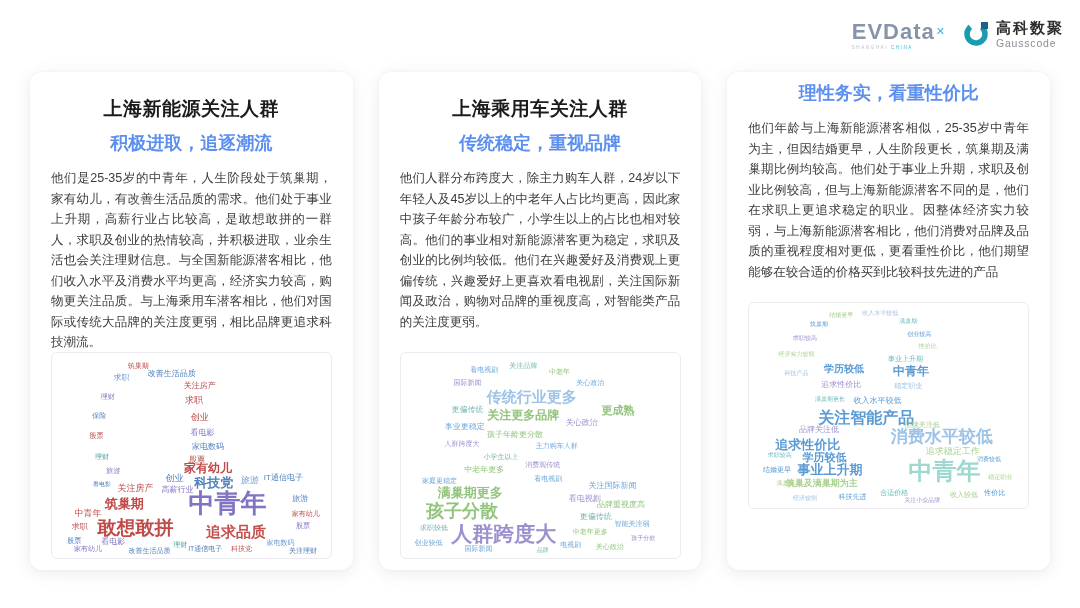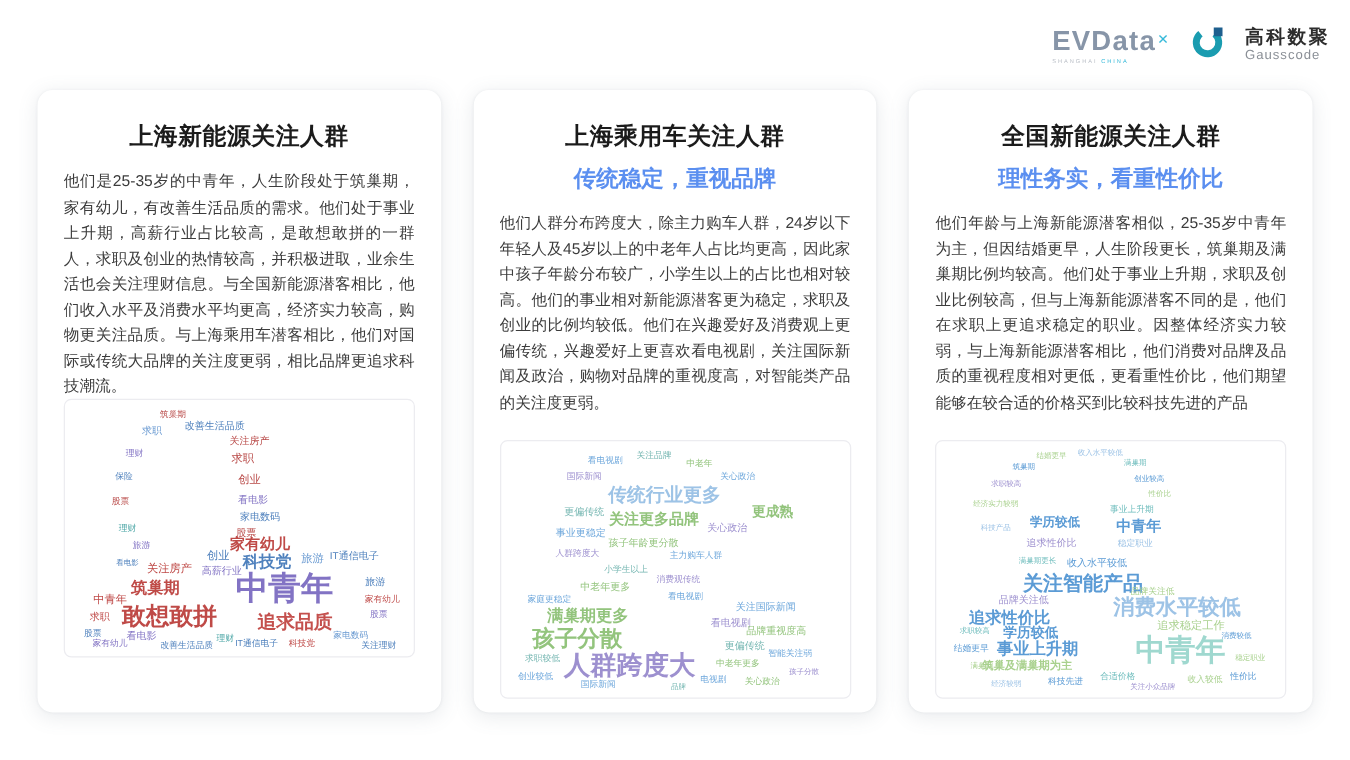--- a/index.html
+++ b/index.html
@@ -7,21 +7,21 @@
     font-family:"Liberation Sans","DejaVu Sans",sans-serif; }
 
   
   .logo-bar { position:absolute; top:20px; right:16px; display:flex; align-items:center; gap:18px; }
   .evdata { display:flex; flex-direction:column; align-items:flex-start; }
   .ev-row { display:flex; align-items:center; }
   .ev-text { font-size:22px; font-weight:700; color:#8795a8; letter-spacing:1px; line-height:1; }
   .ev-x { font-size:11px; font-weight:700; color:#35b9d9; margin-left:1px; margin-top:-2px; }
   .ev-sub { font-size:4.5px; letter-spacing:1.6px; margin-top:2px; color:#b9bec6; }
   .ev-sub .cyan { color:#35b9d9; }
-  .gauss { display:flex; align-items:center; gap:16px; }
+  .gauss { display:flex; align-items:flex-start; gap:6px; }
   .g-cn { font-size:15px; font-weight:700; color:#2d2d2d; letter-spacing:2px; line-height:1.1; }
   .g-en { font-size:10.5px; color:#8a8f96; letter-spacing:0.8px; }
 
   
   .cards { position:absolute; top:72px; left:30px; right:30px; display:flex; gap:26px; }
   .card { flex:1; height:498px; background:#fff; border-radius:12px;
           box-shadow:0 3px 16px rgba(100,110,130,.14), 0 0 2px rgba(100,110,130,.08); }
   .card-title { font-size:19px; font-weight:700; color:#1b1b1b; text-align:center;
                 margin-top:24px; letter-spacing:0.5px; }
   .card-subtitle { font-size:18px; font-weight:700; color:#5b8ff0; text-align:center; margin-top:9px; }
@@ -55,20 +55,21 @@
     <div>
       <div class="g-cn">高科数聚</div>
       <div class="g-en">Gausscode</div>
     </div>
   </div>
 </header>
 
 <main class="cards">
   <section class="card">
     <h2 class="card-title">上海新能源关注人群</h2>
+    <h3 class="card-subtitle">积极进取，追逐潮流</h3>
     <p class="card-body">他们是25-35岁的中青年，人生阶段处于筑巢期，家有幼儿，有改善生活品质的需求。他们处于事业上升期，高薪行业占比较高，是敢想敢拼的一群人，求职及创业的热情较高，并积极进取，业余生活也会关注理财信息。与全国新能源潜客相比，他们收入水平及消费水平均更高，经济实力较高，购物更关注品质。与上海乘用车潜客相比，他们对国际或传统大品牌的关注度更弱，相比品牌更追求科技潮流。</p>
     <div class="cloud-box">
         <span class="cw" style="left: 31%; top: 6%; font-size: 7px; color: rgb(185, 74, 72);">筑巢期</span>
         <span class="cw" style="left: 43%; top: 10%; font-size: 8px; color: rgb(79, 129, 189);">改善生活品质</span>
         <span class="cw" style="left: 25%; top: 12%; font-size: 8px; color: rgb(107, 155, 210);">求职</span>
         <span class="cw" style="left: 53%; top: 16%; font-size: 8px; color: rgb(185, 74, 72);">关注房产</span>
         <span class="cw" style="left: 20%; top: 21%; font-size: 7px; color: rgb(130, 115, 196);">理财</span>
         <span class="cw" style="left: 51%; top: 23%; font-size: 9px; color: rgb(185, 74, 72);">求职</span>
         <span class="cw" style="left: 17%; top: 30%; font-size: 7px; color: rgb(79, 129, 189);">保险</span>
         <span class="cw" style="left: 53%; top: 31%; font-size: 9px; color: rgb(185, 74, 72);">创业</span>
@@ -144,21 +145,20 @@
         <span class="cw" style="left: 68%; top: 87%; font-size: 7px; color: rgb(147, 196, 125);">中老年更多</span>
         <span class="cw" style="left: 87%; top: 90%; font-size: 6px; color: rgb(157, 144, 207);">孩子分散</span>
         <span class="cw" style="left: 61%; top: 93%; font-size: 7px; color: rgb(111, 168, 220);">电视剧</span>
         <span class="cw" style="left: 75%; top: 94%; font-size: 7px; color: rgb(147, 196, 125);">关心政治</span>
         <span class="cw" style="left: 51%; top: 96%; font-size: 6px; color: rgb(118, 183, 178);">品牌</span>
         <span class="cw" style="left: 28%; top: 95%; font-size: 7px; color: rgb(111, 168, 220);">国际新闻</span>
       </div>
   </section>
 
   <section class="card">
-    <h2 class="card-title">全国新能源关注人群</h2>
     <h3 class="card-subtitle">理性务实，看重性价比</h3>
     <p class="card-body">他们年龄与上海新能源潜客相似，25-35岁中青年为主，但因结婚更早，人生阶段更长，筑巢期及满巢期比例均较高。他们处于事业上升期，求职及创业比例较高，但与上海新能源潜客不同的是，他们在求职上更追求稳定的职业。因整体经济实力较弱，与上海新能源潜客相比，他们消费对品牌及品质的重视程度相对更低，更看重性价比，他们期望能够在较合适的价格买到比较科技先进的产品</p>
     <div class="cloud-box">
         <span class="cw" style="left: 33%; top: 6%; font-size: 6px; color: rgb(169, 209, 142);">结婚更早</span>
         <span class="cw" style="left: 47%; top: 5%; font-size: 6px; color: rgb(157, 195, 230);">收入水平较低</span>
         <span class="cw" style="left: 25%; top: 10%; font-size: 6px; color: rgb(91, 155, 213);">筑巢期</span>
         <span class="cw" style="left: 57%; top: 9%; font-size: 6px; color: rgb(111, 189, 189);">满巢期</span>
         <span class="cw" style="left: 20%; top: 17%; font-size: 6px; color: rgb(157, 144, 207);">求职较高</span>
         <span class="cw" style="left: 61%; top: 15%; font-size: 6px; color: rgb(91, 155, 213);">创业较高</span>
         <span class="cw" style="left: 64%; top: 21%; font-size: 6px; color: rgb(169, 209, 142);">性价比</span>

